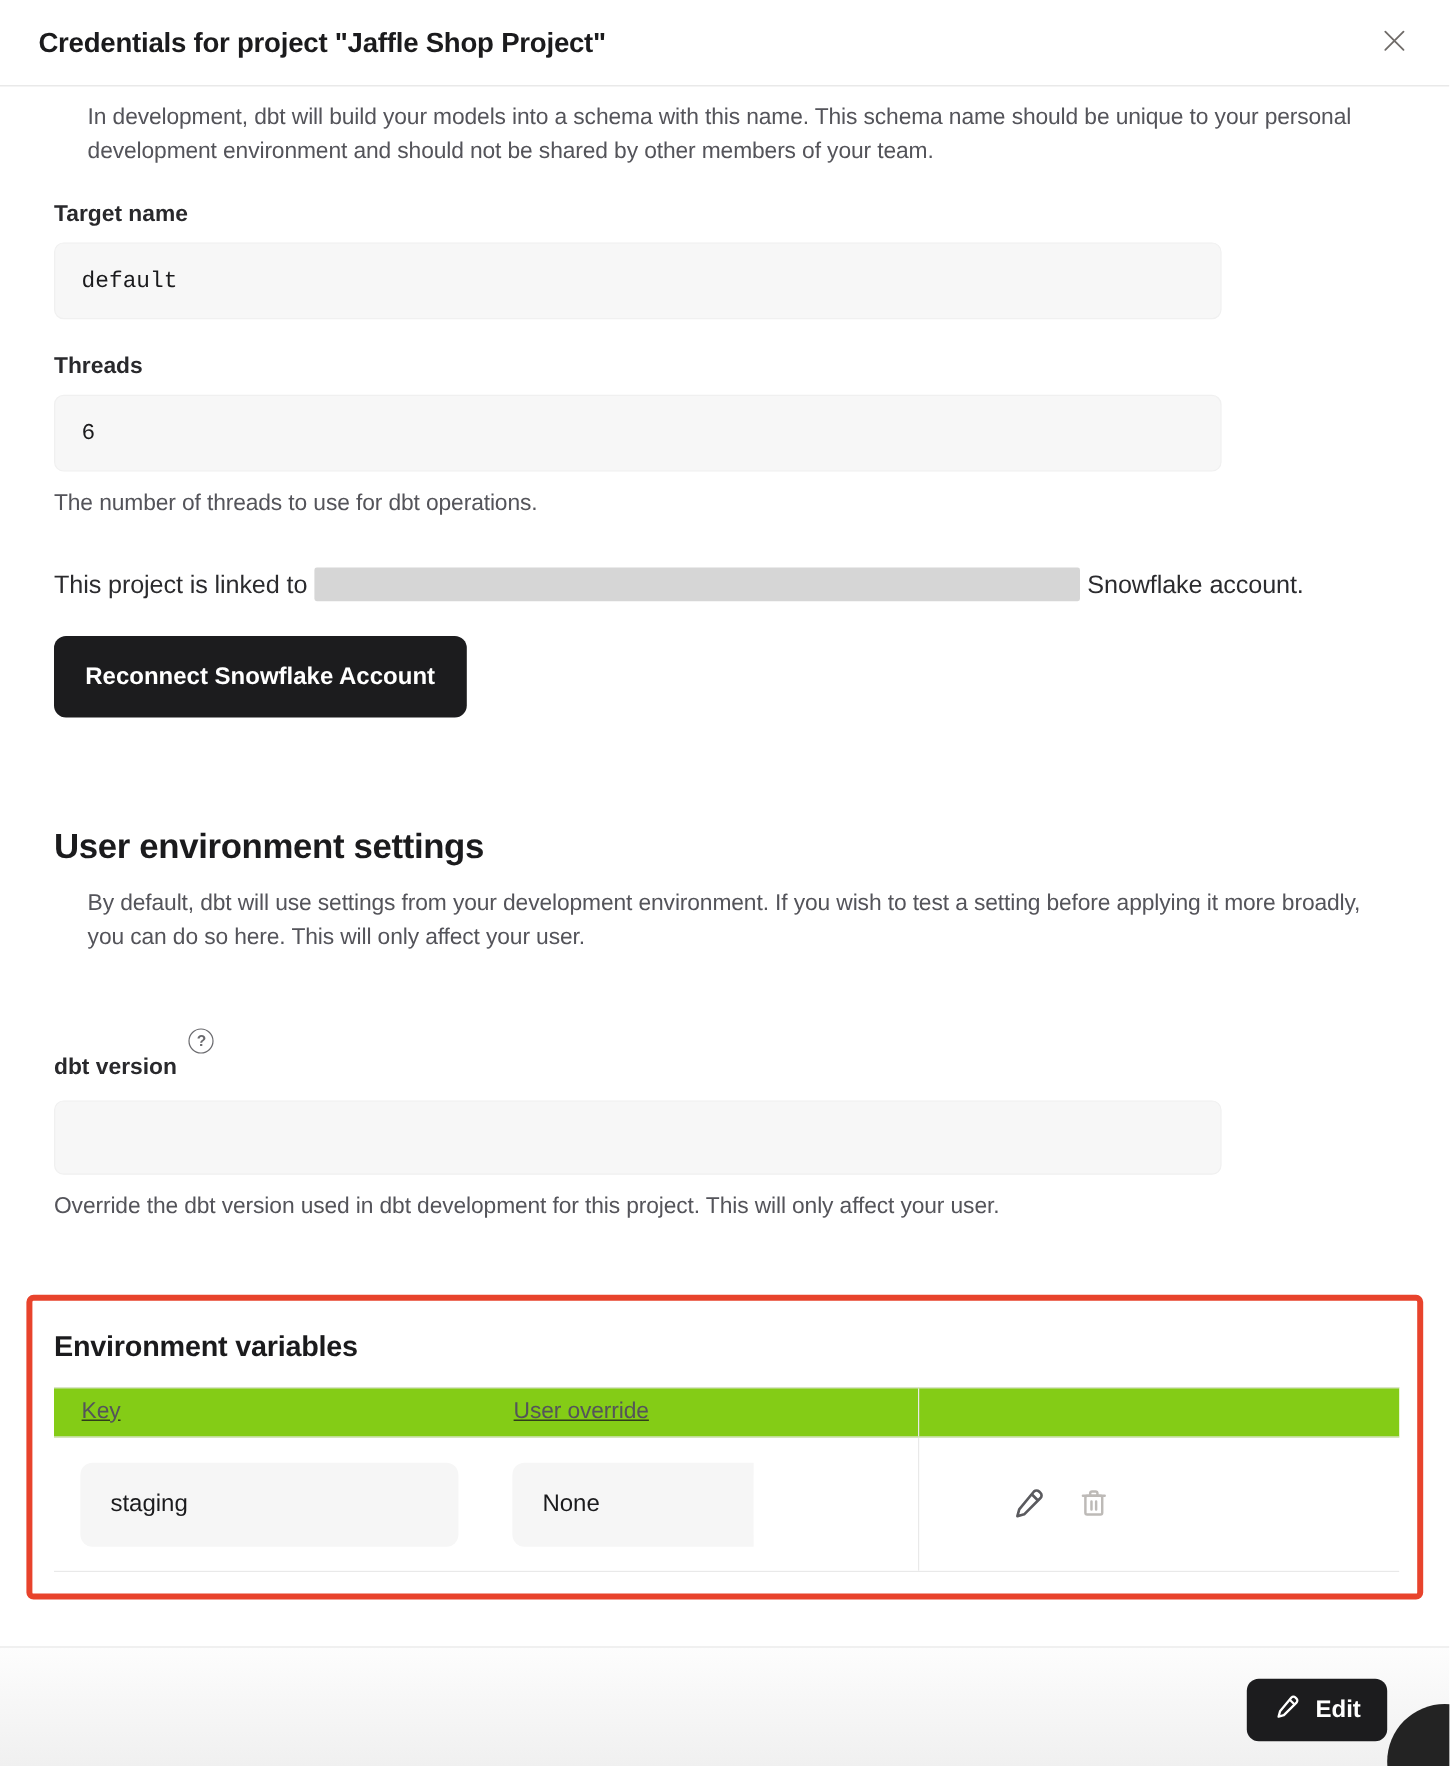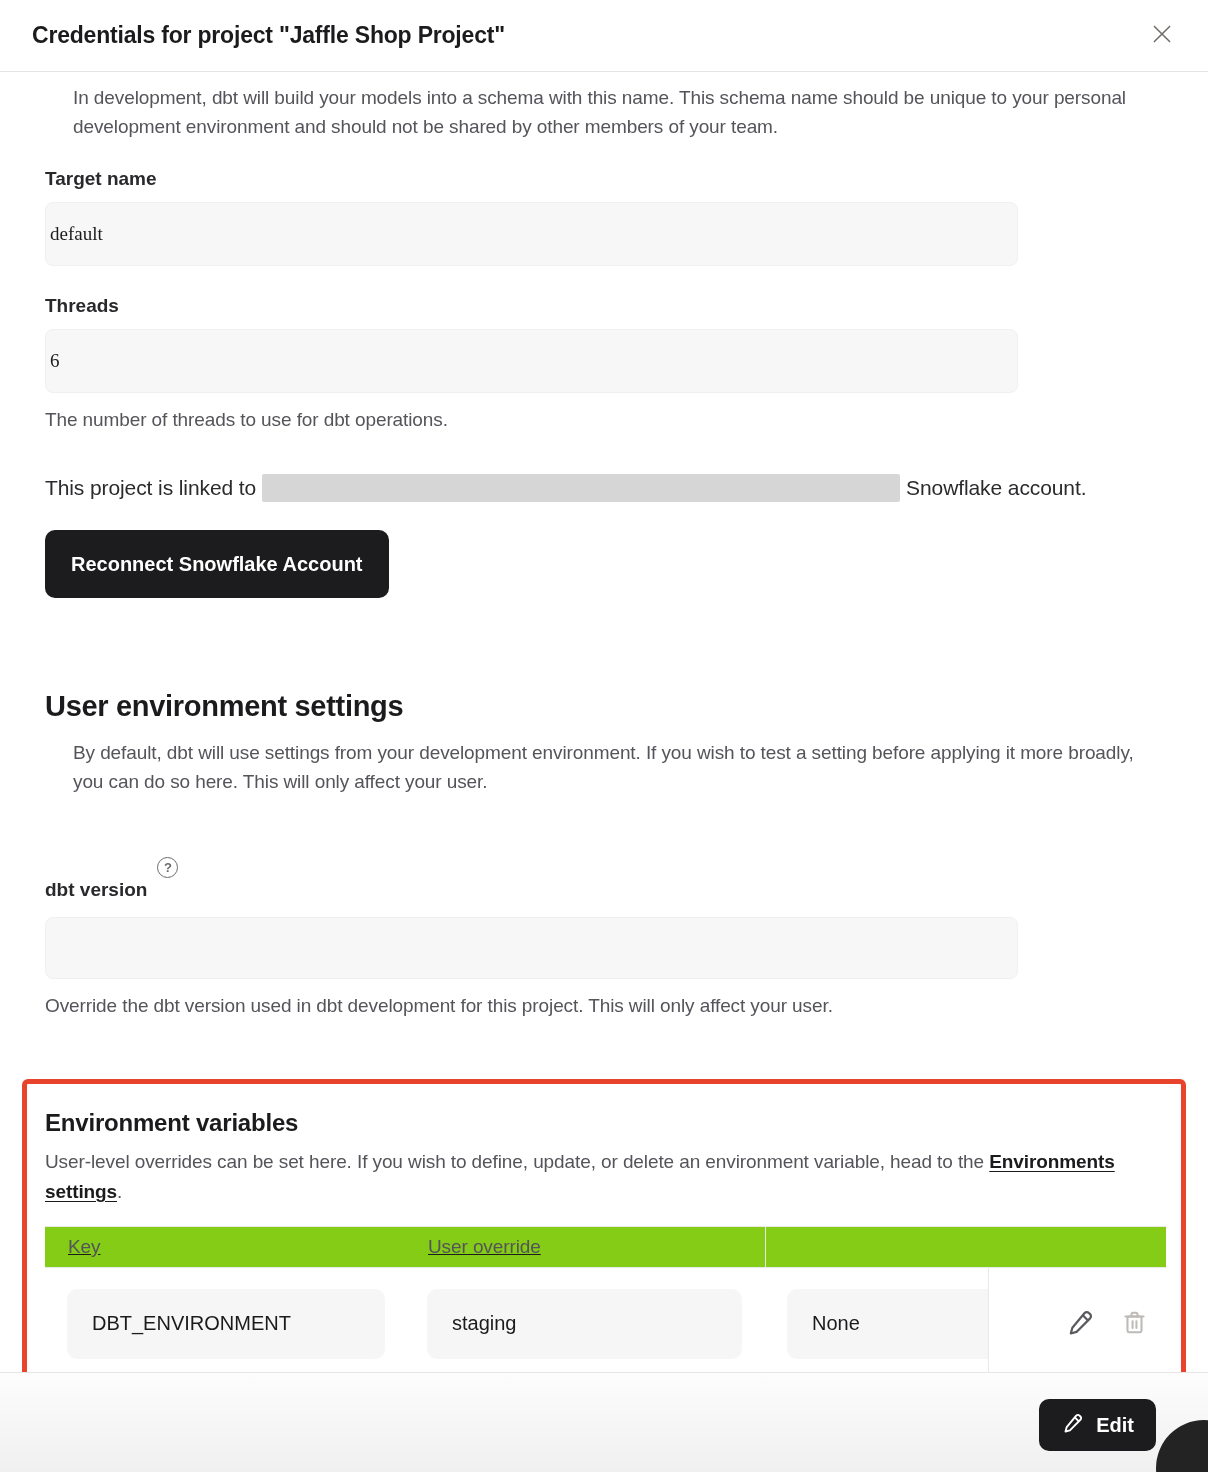--- a/index.html
+++ b/index.html
@@ -26,22 +26,22 @@
   .content { padding:11px 42px 0 45px; }
   .p { font-size:19px; line-height:29px; color:#54545a; letter-spacing:-0.1px;margin-left:28px; }
 
   .field-label { font-size:19px; font-weight:bold; color:#29292c;margin-top:46px; }
   .lbl-target { margin-top:27px; }
   .lbl-threads { margin-top:29px; }
 
   .text-input {
     display:block; width:973px; height:64px; margin-top:12px;
     background:#f7f7f7; border:1px solid #f0f0f0; border-radius:8px;
-    padding:0 4px; font-size:19px; color:#1b1b1d;
-    font-family:Liberation Serif, serif; outline:none;
+    padding:0 22px; font-size:19px; color:#1b1b1d;
+    font-family:Liberation Mono, monospace; outline:none;
   }
   .helper { font-size:19px; color:#54545a; margin-top:16px; letter-spacing:-0.1px; }
 
   .linked-p {
     margin-top:39px; font-size:21px; line-height:36px; color:#2b2b2e; letter-spacing:-0.1px;
     width:1121px;
   }
   .redaction {
     display:inline-block; width:638px; height:28px; background:#d6d6d6;
     border-radius:2px; vertical-align:middle; margin:0 6px 3px 6px;
@@ -156,32 +156,28 @@
 
     <div class="dbt-version-row">
       <span class="field-label">dbt version</span>
       <span class="help-icon">?</span>
     </div>
     <input class="text-input dbt-input" type="text" value="" style="">
     <div class="helper">Override the dbt version used in dbt development for this project. This will only affect your user.</div>
 
     <div class="env-box">
       <h3 class="h3">Environment variables</h3>
-      <p class="env-desc"><span>User-level overrides can be set here. If you wish to define, update, or delete an environment variable, head to the </span><a class="env-link">Environments settings</a><span>.</span></p>
 
       <div class="table">
         <div class="thead">
           <div class="th">Key</div>
           <div class="th">User override</div>
           <div class="th"></div>
         </div>
         <div class="trow">
-          <div class="td">
-            <div class="pill pill-key">DBT_ENVIRONMENT</div>
-          </div>
           <div class="td">
             <div class="pill pill-inherited">staging</div>
           </div>
           <div class="td">
             <div class="pill pill-override">None</div>
           </div>
           <div class="td actions">
             <button class="icon-btn edit-pencil">
               <span>
                 <svg width="31" height="31" viewBox="0 0 24 24" fill="none" stroke="currentColor" stroke-width="1.7" stroke-linejoin="round">

